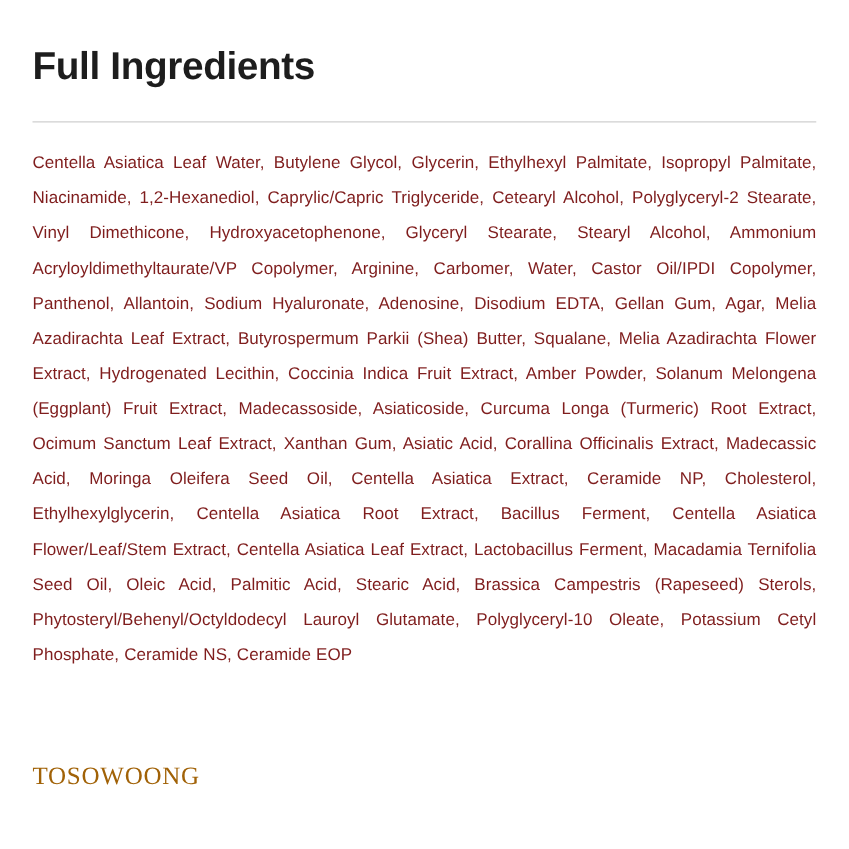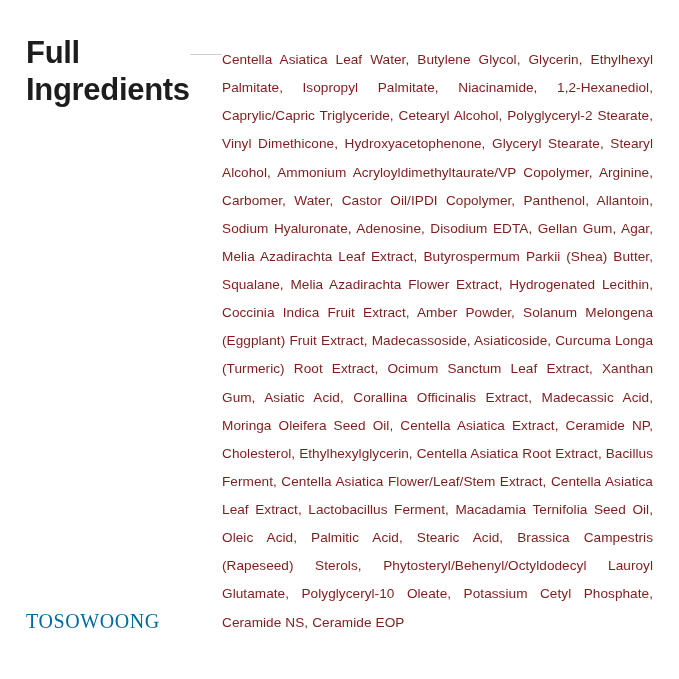--- a/index.html
+++ b/index.html
@@ -14,21 +14,21 @@
     color: #2b2b2b;
     overflow: hidden;
   }
   .page {
     position: relative;
     width: 679px;
     height: 679px;
     box-sizing: border-box;
     padding: 28px 26px 20px 26px;
     display: flex;
-    flex-direction: row;
+    flex-direction: column;
   }
   .title {
     font-size: 31px;
     font-weight: bold;
     letter-spacing: -0.3px;
     color: #1d1d1d;
     margin: 6px 0 0 0;
     line-height: 1.2;
   }
   .divider {
@@ -47,21 +47,21 @@
     word-spacing: 0.2px;
     max-width: 628px;
   }
   .brand {
     position: absolute;
     left: 26px;
     bottom: 46px;
     font-family: "Liberation Serif", serif;
     font-size: 20px;
     letter-spacing: 0.6px;
-    color: #0369a1;
+    color: #a16207;
     font-weight: normal;
   }
 </style>
 </head>
 <body>
 
 <div class="page">
 
   <h1 class="title">Full Ingredients</h1>
 

